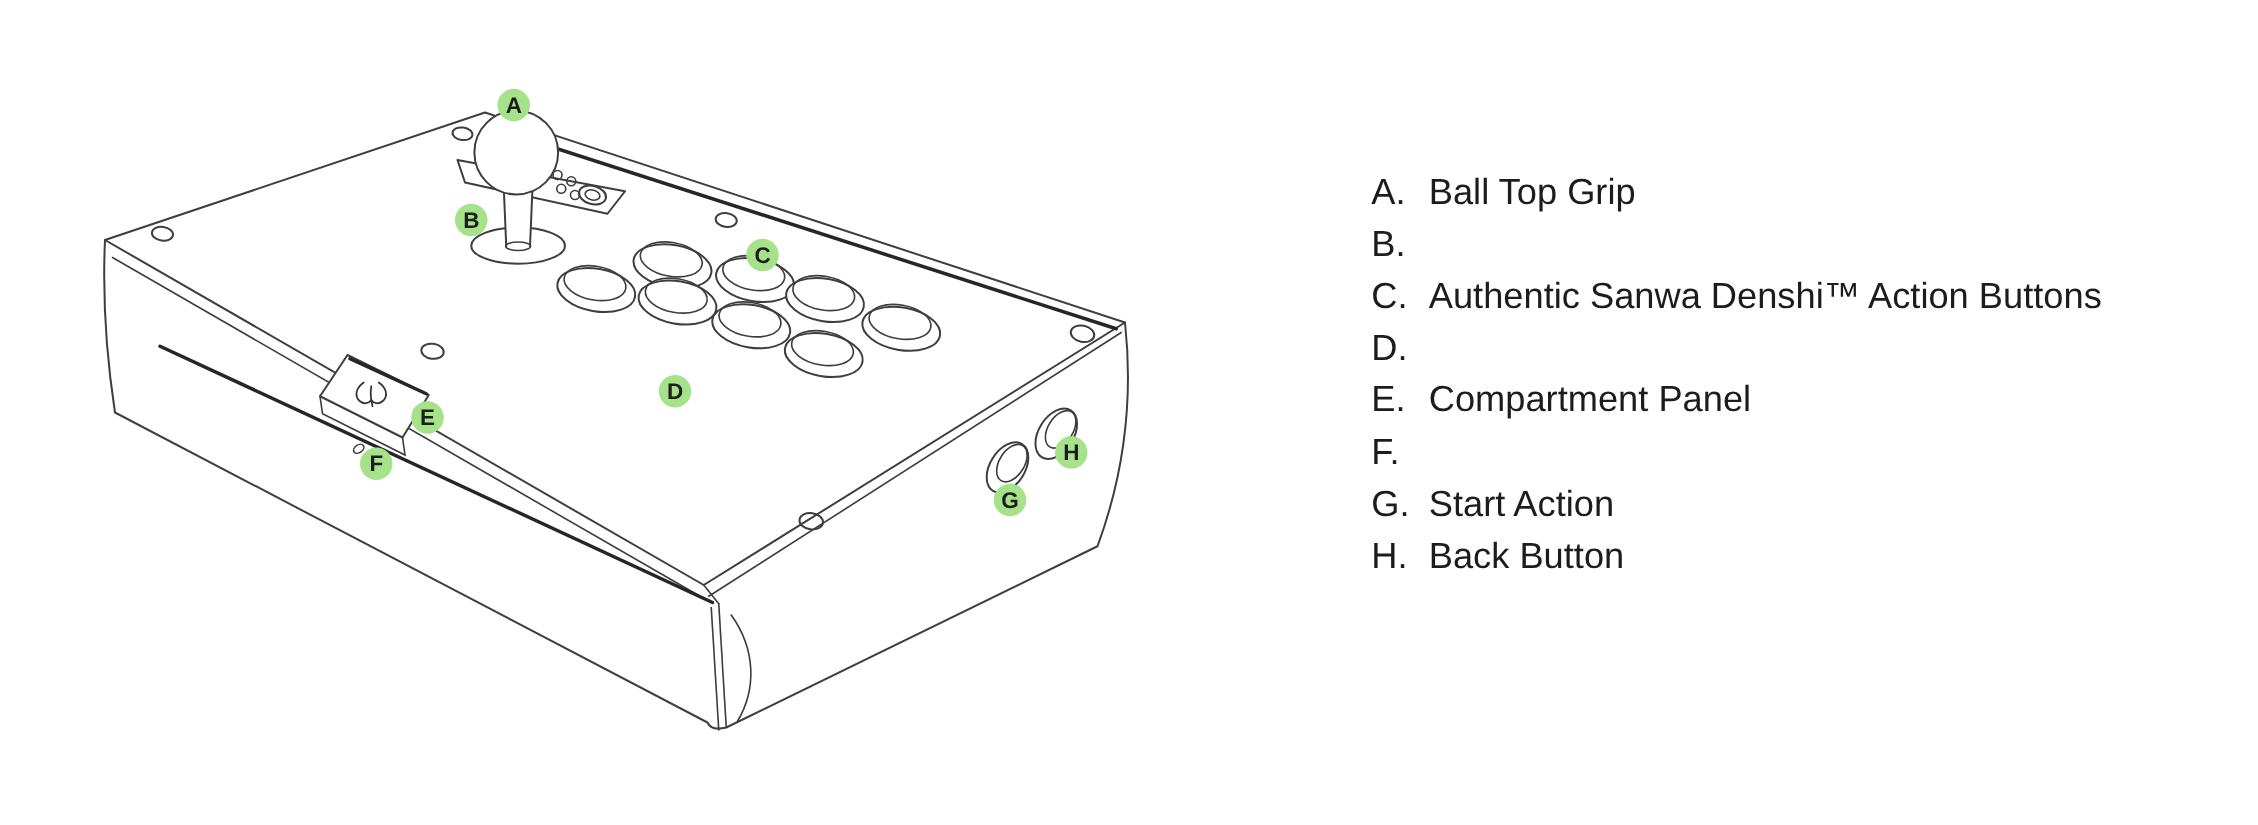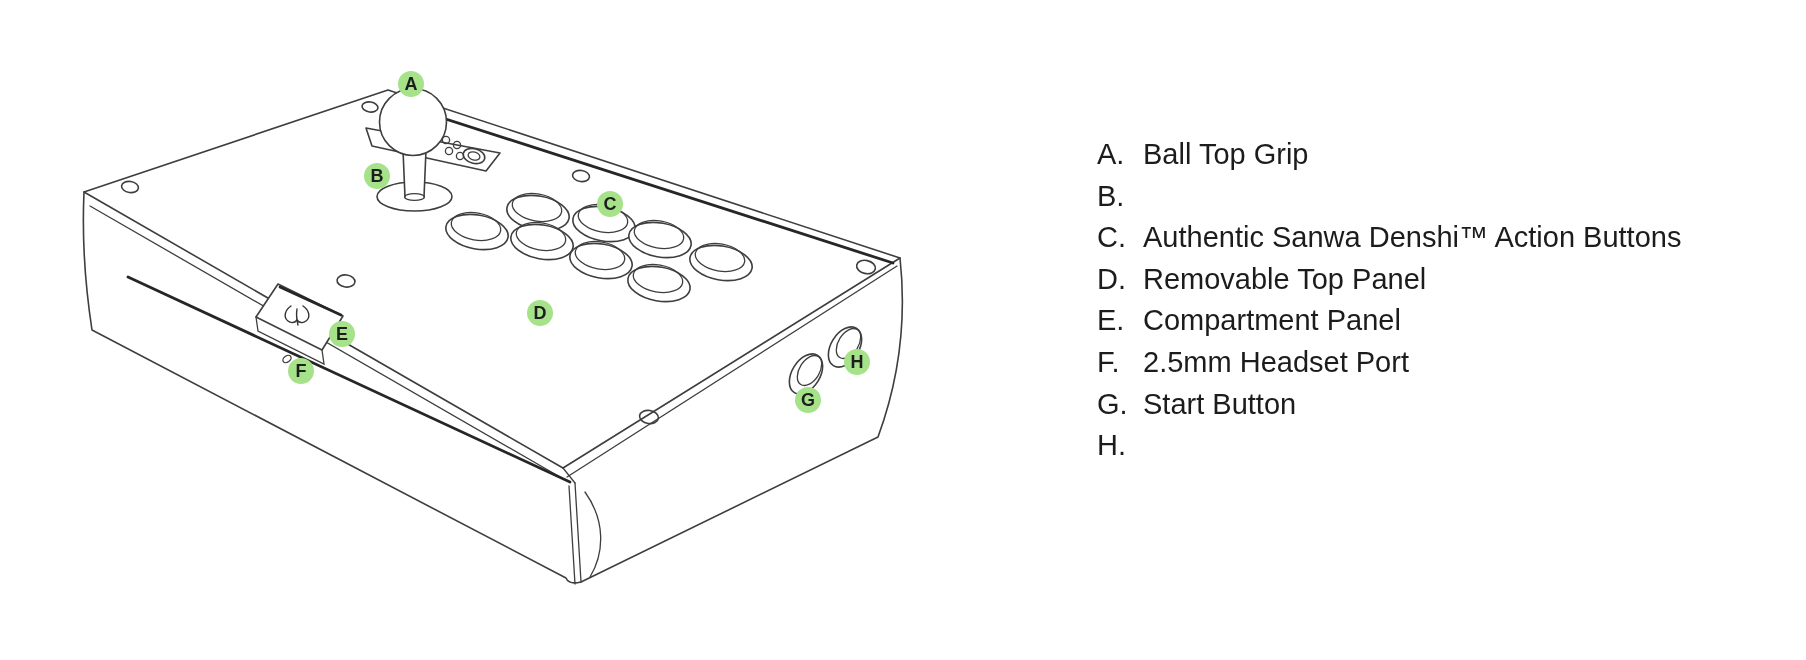--- a/index.html
+++ b/index.html
@@ -141,32 +141,31 @@
       </div>
     <div class="legend-row">
         <span class="legend-key">B.</span>
       </div>
     <div class="legend-row">
         <span class="legend-key">C.</span>
         <span class="legend-label">Authentic Sanwa Denshi™ Action Buttons</span>
       </div>
     <div class="legend-row">
         <span class="legend-key">D.</span>
-        <span class="legend-label">Removable Top Panel</span>
       </div>
     <div class="legend-row">
         <span class="legend-key">E.</span>
         <span class="legend-label">Compartment Panel</span>
       </div>
     <div class="legend-row">
         <span class="legend-key">F.</span>
-        <span class="legend-label">2.5mm Headset Port</span>
       </div>
     <div class="legend-row">
         <span class="legend-key">G.</span>
-        <span class="legend-label">Start Button</span>
+        <span class="legend-label">Start Action</span>
       </div>
     <div class="legend-row">
         <span class="legend-key">H.</span>
+        <span class="legend-label">Back Button</span>
       </div>
   </div>
 
 </div>
 
 </body></html>

